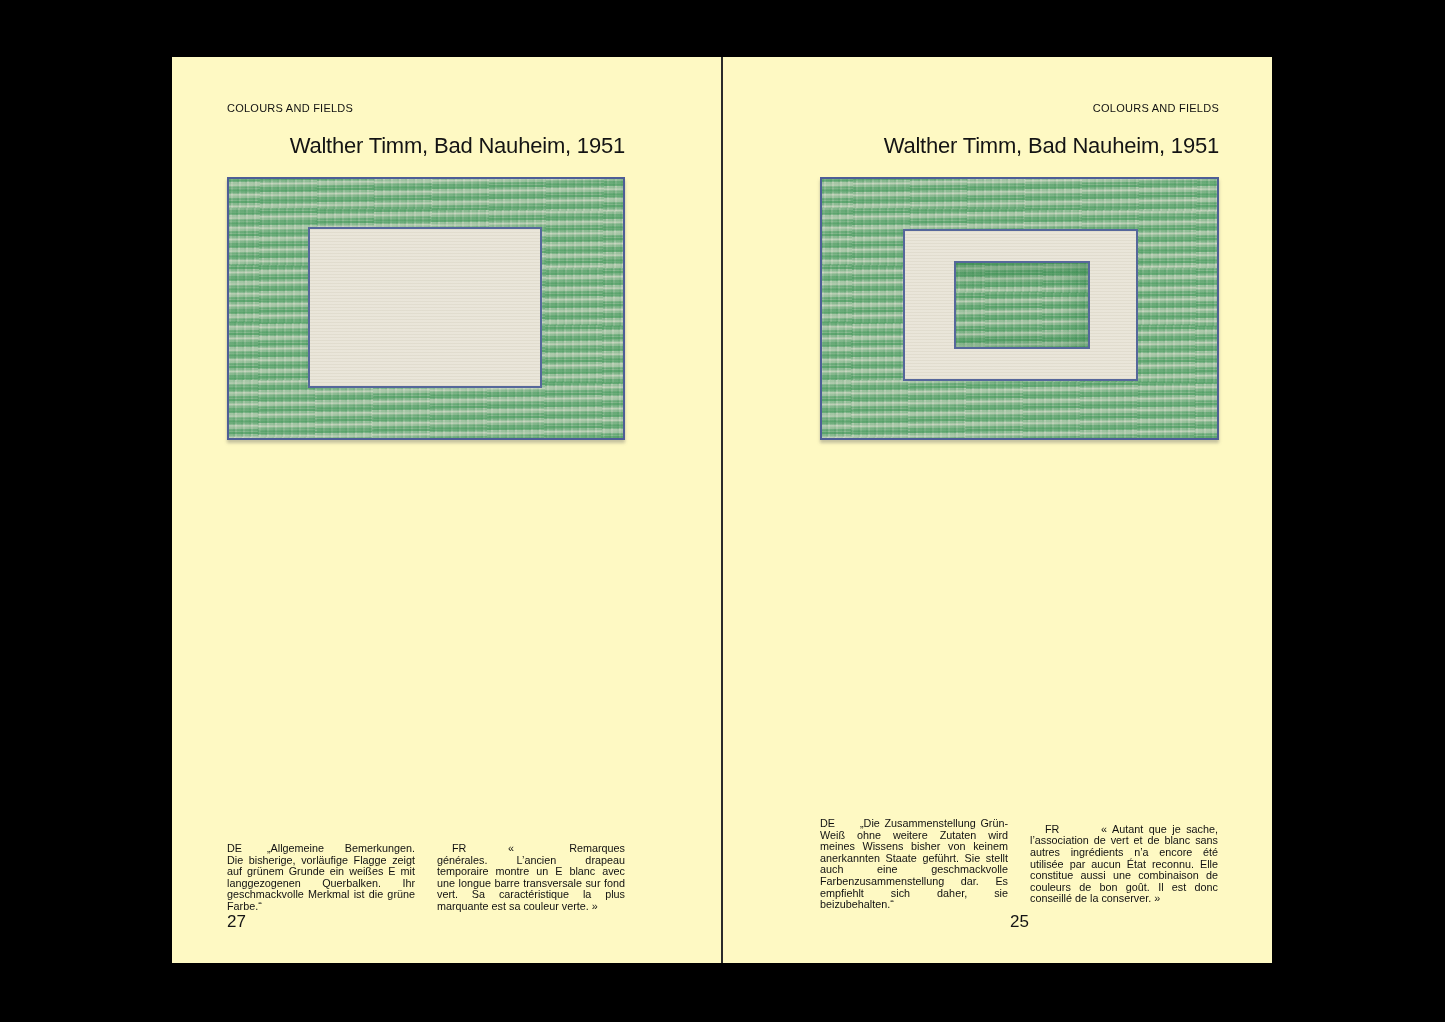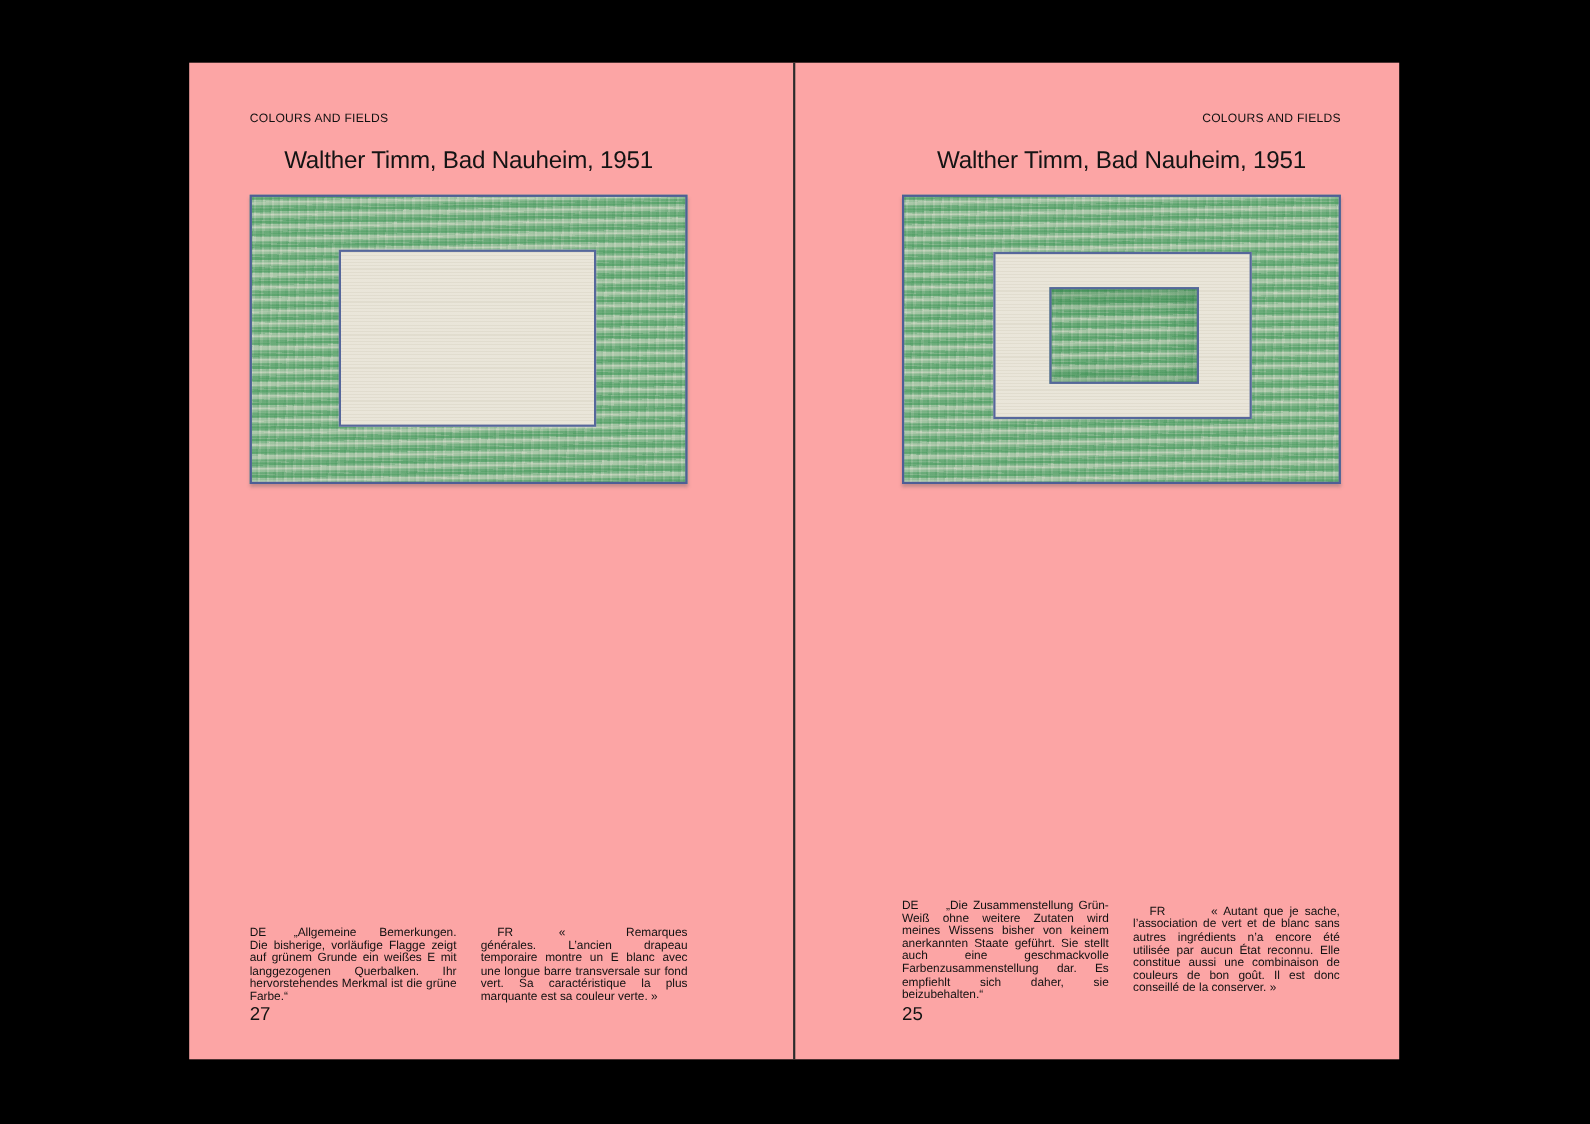--- a/index.html
+++ b/index.html
@@ -7,41 +7,41 @@
     width: 1445px; height: 1022px;
     background: #000;
     position: relative;
     overflow: hidden;
     font-family: "Liberation Sans", sans-serif;
     color: #1a1a1a;
   }
   .spread {
     position: absolute; left: 172px; top: 57px;
     width: 1100px; height: 906px;
-    background: #fca5a5;
+    background: #fef9c3;
   }
   .gutter {
     position: absolute; left: 549px; top: 0;
     width: 2px; height: 100%;
     background: #2b2b2b;
   }
   .page { position: absolute; top: 0; width: 550px; height: 100%; }
   .page.left  { left: 0; }
   .page.right { left: 550px; }
 
   .running-head {
     position: absolute; top: 45px;
     font-size: 11px; line-height: 12px; letter-spacing: 0.25px;
     color: #111;
   }
   .page.left  .running-head { left: 55px; }
   .page.right .running-head { left: 98px; width: 399px; text-align: right; }
 
   .title {
-    position: absolute; top: 77px; text-align: center;
+    position: absolute; top: 77px; text-align: right;
     font-size: 22px; line-height: 23px; letter-spacing: -0.2px;
     color: #141414; white-space: nowrap;
   }
   .page.left  .title { left: 55px; width: 398px; }
   .page.right .title { left: 98px; width: 399px; }
 
   
   .flag {
     position: absolute; top: 120px; width: 398px; height: 263px;
     box-sizing: border-box;
@@ -121,40 +121,40 @@
   }
   .footnote .lang { display: inline-block; font-weight: normal; }
   .fn-de .lang { width: 40px; }
   .fn-fr .lang { width: 56px; padding-left: 15px; }
 
   .page-number {
     position: absolute; top: 856px;
     font-size: 17px; line-height: 18px; color: #141414;
   }
   .page.left  .page-number { left: 55px; }
-  .page.right .page-number { left: 98px; width: 399px; text-align: left; }
+  .page.right .page-number { left: 98px; width: 399px; text-align: center; }
 </style>
 </head>
 <body>
 
 <div class="spread">
 
   <div class="page left">
     <div class="running-head">COLOURS AND FIELDS</div>
 
     <div class="title">Walther Timm, Bad Nauheim, 1951</div>
 
     <div class="flag" aria-label="Hand-drawn flag design: wide green crayon border around an empty cream rectangle, outlined in blue pencil">
       <div class="flag-inner"></div>
     </div>
 
 
     <div class="footnotes">
       <div class="footnote fn-de">
-        <span class="lang">DE</span><span>„Allgemeine Bemerkungen. Die bisherige, vorläufige Flagge zeigt auf grünem Grunde ein weißes E mit langgezogenen Querbalken. Ihr hervorstehendes Merkmal ist die grüne Farbe.“</span>
+        <span class="lang">DE</span><span>„Allgemeine Bemerkungen. Die bisherige, vorläufige Flagge zeigt auf grünem Grunde ein weißes E mit langgezogenen Querbalken. Ihr geschmackvolle Merkmal ist die grüne Farbe.“</span>
       </div>
       <div class="footnote fn-fr">
         <span class="lang">FR</span><span>« Remarques générales. L’ancien drapeau temporaire montre un E blanc avec une longue barre transversale sur fond vert. Sa caractéristique la plus marquante est sa couleur verte. »</span>
       </div>
     </div>
 
     <div class="page-number">27</div>
   </div>
 
   <div class="page right">

